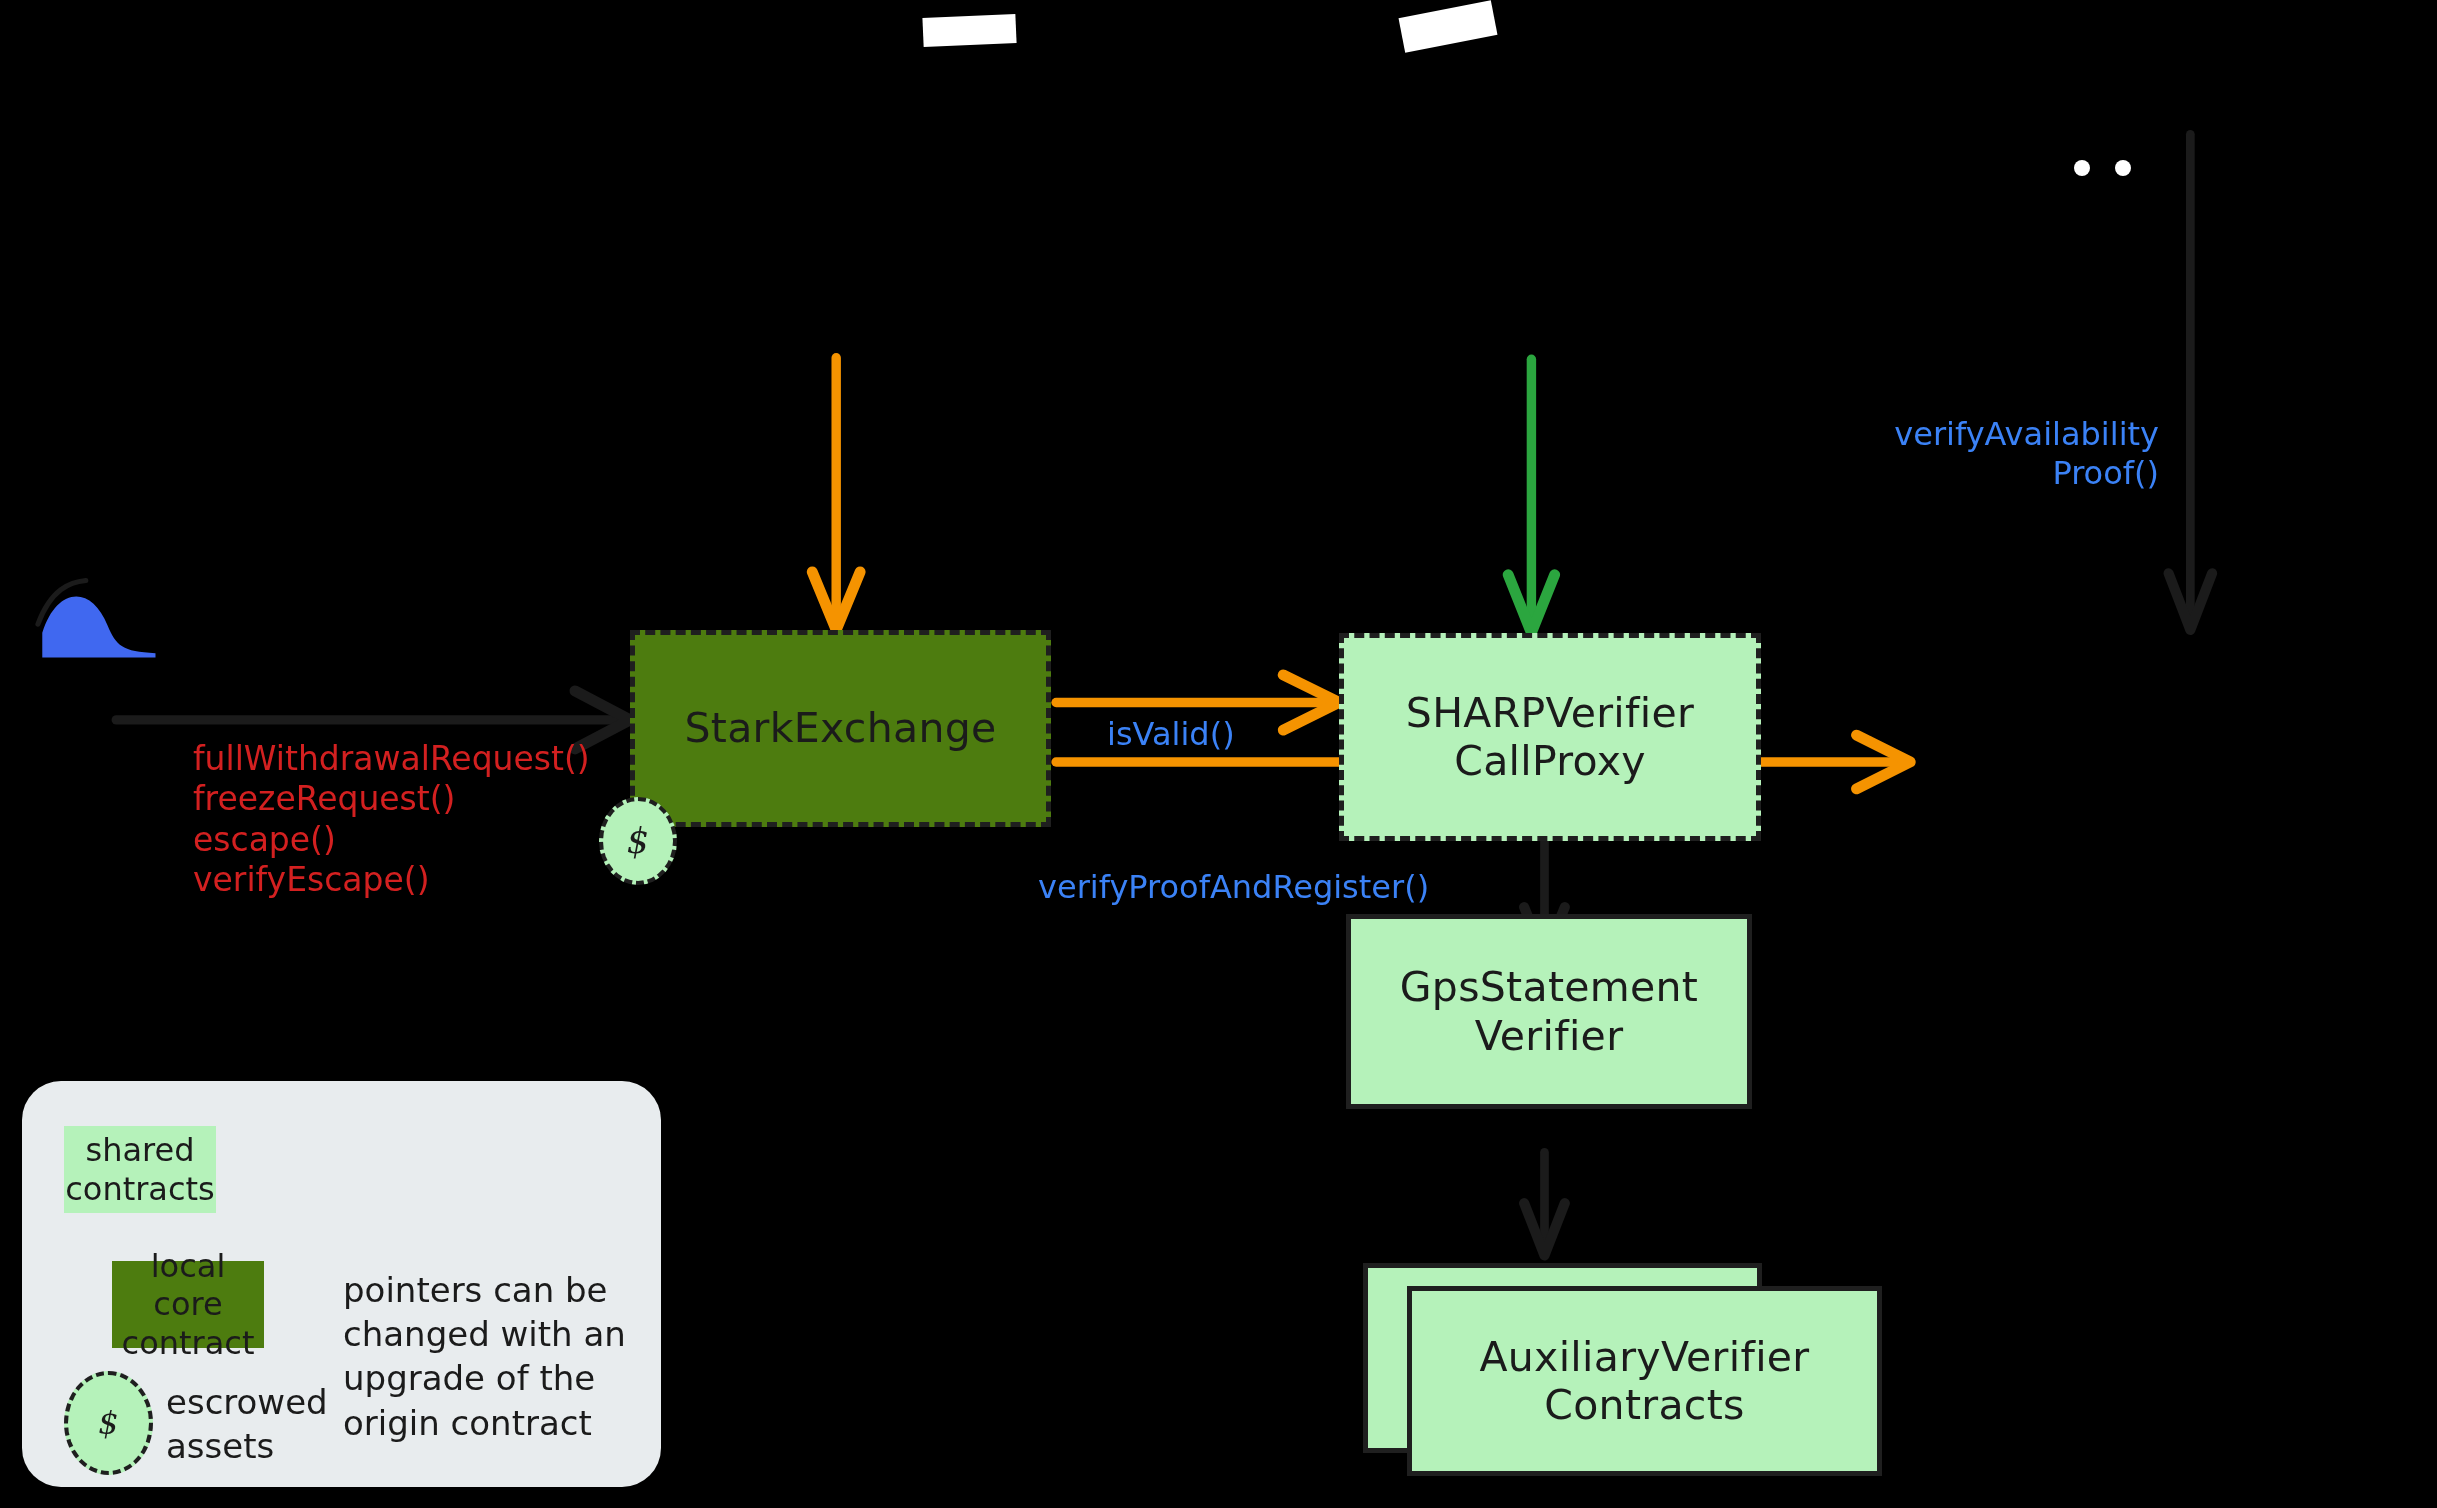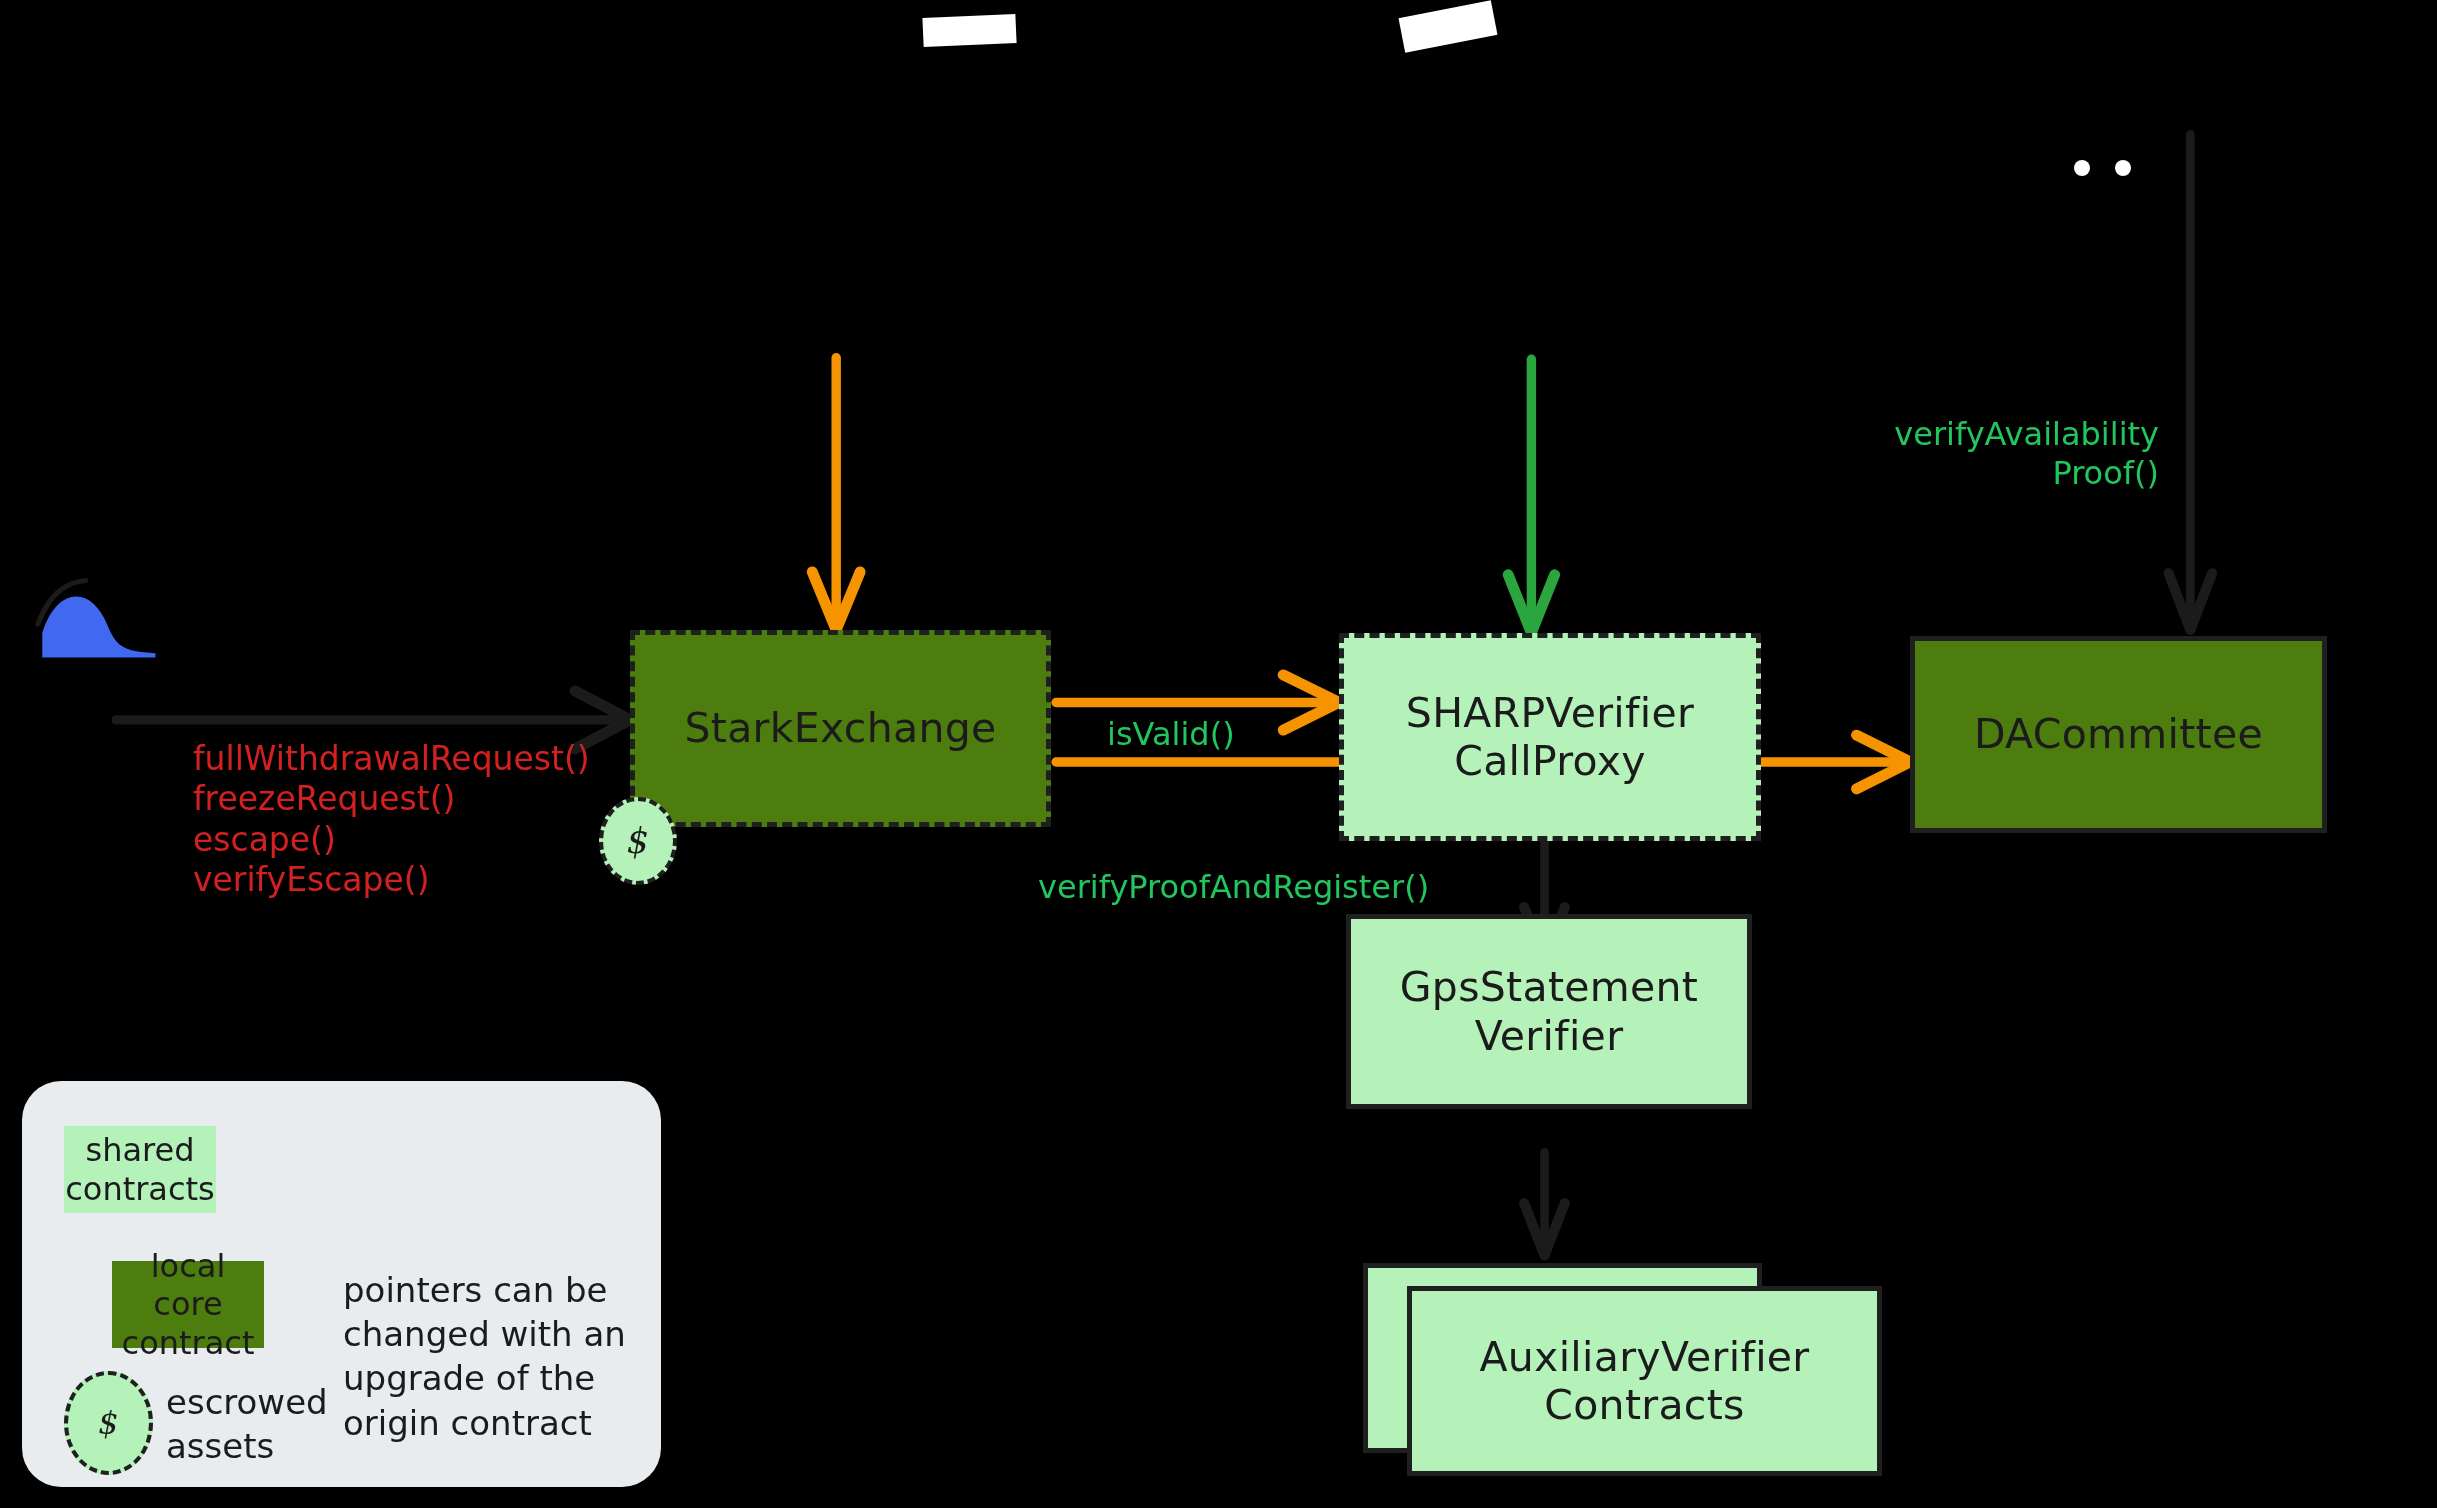--- a/index.html
+++ b/index.html
@@ -14,21 +14,21 @@
         justify-content:center;text-align:center;}
   .node .lbl{font-family:"DejaVu Sans", sans-serif;color:#1b1b1b;
         font-size:41px;line-height:1.18;letter-spacing:0.3px;white-space:pre-line;}
 
   .shared{background:#b5f2ba;}
   .local{background:#4d7c0f;}
   .solid{border:5.1px solid #1f1f1f;}
   .dashed{border:5.1px dashed #1f1f1f;}
 
   .edgelabel{position:absolute;font-family:"DejaVu Sans", sans-serif;
-        font-size:32px;color:#22c55e;line-height:1.22;white-space:pre-line;}
+        font-size:32px;color:#3b82f6;line-height:1.22;white-space:pre-line;}
   .edgelabel.red{color:#d32020;font-size:33px;line-height:1.22;}
 
   .escrow{position:absolute;border-radius:50%;background:#b5f2ba;
         border:4.4px dashed #1f1f1f;display:flex;align-items:center;justify-content:center;}
   .escrow span{font-size:35px;color:#1b1b1b;font-family:"DejaVu Serif", serif;font-style:italic;}
 
   
   #legend{position:absolute;left:22px;top:1081px;width:639px;height:406px;
         background:#e8ecee;border-radius:39px;box-sizing:border-box;}
   .lg-chip{position:absolute;display:flex;align-items:center;justify-content:center;
@@ -111,23 +111,20 @@
 
   <div class="escrow" style="left:599px;top:797px;width:70px;height:80px;">
     <span>$</span>
   </div>
 
   <div class="node shared dashed" style="left:1339px;top:633px;width:422px;height:208px;">
     <span class="lbl">SHARPVerifier
 CallProxy</span>
   </div>
 
-  <div class="node local solid" style="left:1910px;top:636px;width:417px;height:197px;">
-    <span class="lbl">DACommittee</span>
-  </div>
 
   <div class="node shared solid" style="left:1346px;top:914px;width:406px;height:195px;">
     <span class="lbl">GpsStatement
 Verifier</span>
   </div>
 
   <div class="node shared solid" style="left:1363px;top:1263px;width:399px;height:190px;"></div>
   <div class="node shared solid" style="left:1407px;top:1286px;width:475px;height:190px;">
     <span class="lbl">AuxiliaryVerifier
 Contracts</span>

